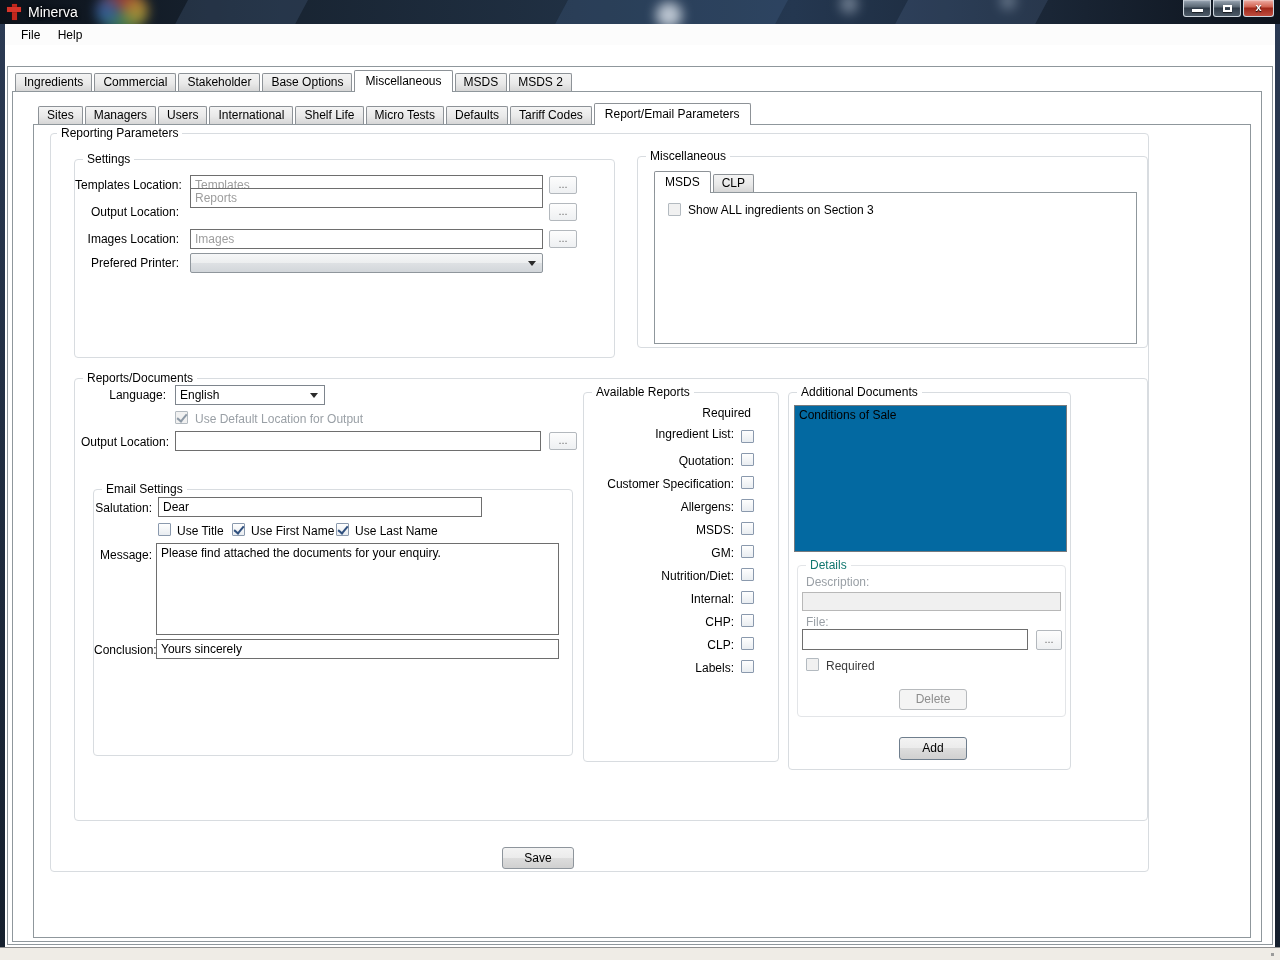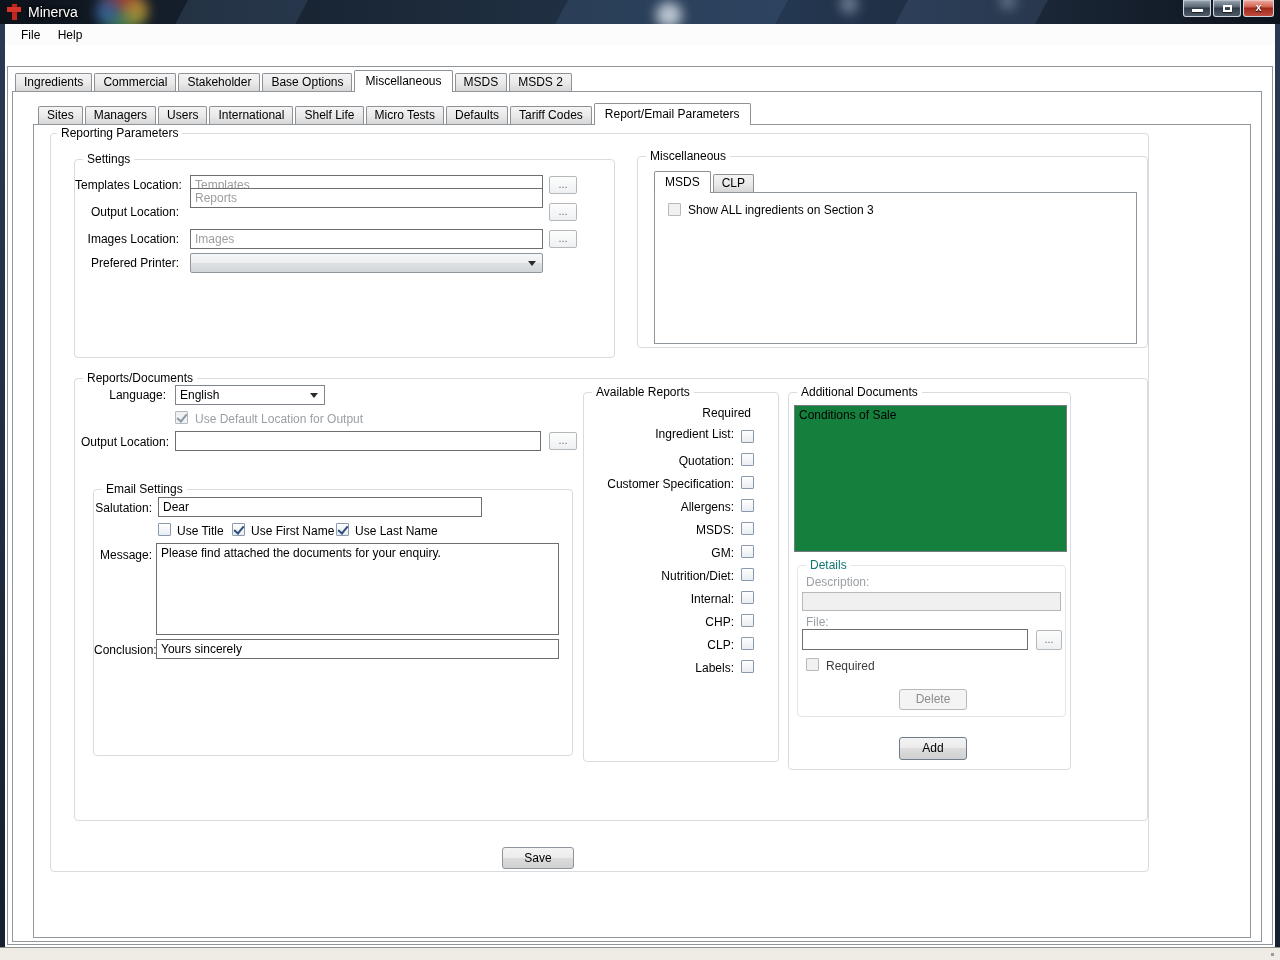--- a/index.html
+++ b/index.html
@@ -75,21 +75,21 @@
   .combo.styled { border:1px solid #8f969c; border-radius:2px;
     background:linear-gradient(180deg,#f6f7f8,#eceeef 50%,#dee1e4 50%,#d2d6da); }
   .arr { position:absolute; right:6px; top:50%; margin-top:-2px; width:0; height:0;
     border-left:4px solid transparent; border-right:4px solid transparent; border-top:5px solid #2b2b2b; }
   .cb { position:absolute; width:13px; height:13px; border:1px solid #8a99ad; border-radius:1px;
     background:linear-gradient(180deg,#fefefe,#e9edf1); cursor:default; }
   .cb.checked::after { content:""; position:absolute; left:3px; top:0px; width:4px; height:8px;
     border-right:2px solid #30507e; border-bottom:2px solid #30507e; transform:rotate(40deg); }
   .cb.dim { background:#f1f1f1; border-color:#b3bac0; }
   .cb.dim.checked::after { border-color:#8d99a6; }
-  .listbox { position:absolute; border:1px solid #767a7e; background:#15803d; overflow:hidden; }
+  .listbox { position:absolute; border:1px solid #767a7e; background:#0369a1; overflow:hidden; }
   .list-item { padding:2px 4px; white-space:nowrap; cursor:default; }
 </style>
 </head>
 <body>
 
 <div id="screen">
 
   <div class="titlebar">
     <div class="streak" style="left:180px;width:120px"></div>
     <div class="streak" style="left:560px;width:220px;background:rgba(70,100,140,.28)"></div>

